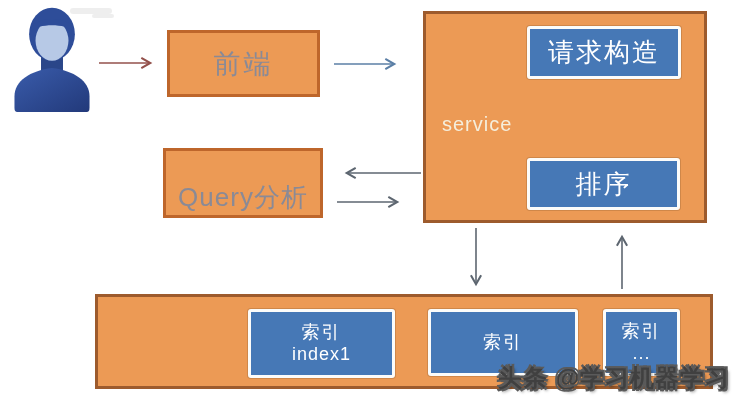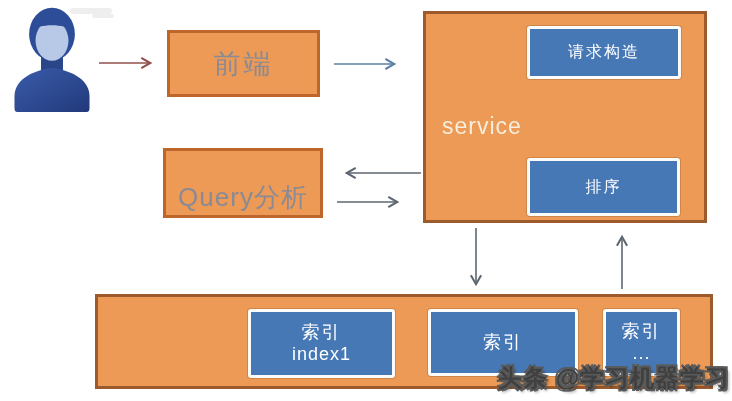--- a/index.html
+++ b/index.html
@@ -11,22 +11,22 @@
   .orange.small { border:3px solid #BE662B; display:flex; align-items:center; justify-content:center; }
   .orange.big { border:3px solid #9D5B2D; }
   .gray-label { color:#8A8A96; }
   .lbl-frontend { font-size:27px; letter-spacing:3px; }
   .lbl-query { font-size:26px; letter-spacing:1px; }
   .blue-box {
     position:absolute; background:#4678B6; border:3px solid #FCFCFA; border-radius:3px;
     box-sizing:border-box; display:flex; flex-direction:column; align-items:center;
     justify-content:center; color:#ffffff; box-shadow:0 0 0 1px rgba(120,80,40,.25);
   }
-  .module { font-size:16px; letter-spacing:2px; }
-  .service-label { position:absolute; left:16px; top:99px; font-size:23px; color:#F5EEDC; letter-spacing:1px; }
+  .module { font-size:26px; letter-spacing:2px; }
+  .service-label { position:absolute; left:16px; top:99px; font-size:20px; color:#F5EEDC; letter-spacing:1px; }
   .idx-label { position:absolute; left:21px; top:31px; font-size:26px; letter-spacing:2px; }
   .idx-line { font-size:18px; line-height:1.2; letter-spacing:2px; }
   .idx-sub { letter-spacing:1px; }
   .watermark {
     position:absolute; left:498px; top:362px; font-size:24px; font-weight:bold; color:#404040;
     letter-spacing:1px; white-space:nowrap;
     text-shadow:-2px -2px 0 #5a5a5a, 2px -2px 0 #5a5a5a, -2px 2px 0 #5a5a5a, 2px 2px 0 #5a5a5a, 3px 3px 3px rgba(0,0,0,.35);
   }
   .smudge { position:absolute; background:#ebebeb; border-radius:4px; opacity:.85; }
   svg.arrows { position:absolute; left:0; top:0; pointer-events:none; }
@@ -59,21 +59,21 @@
 
   <div class="orange small" style="left:163px; top:148px; width:160px; height:70px;align-items:flex-end;">
     <span class="gray-label lbl-query">Query分析</span>
   </div>
 
   <div class="orange big" style="left:423px; top:11px; width:284px; height:212px;">
     <span class="service-label">service</span>
     <div class="blue-box" style="left:101px; top:12px; width:154px; height:53px;">
       <span class="module">请求构造</span>
     </div>
-    <div class="blue-box" style="left:101px; top:144px; width:153px; height:58px;">
+    <div class="blue-box" style="left:101px; top:144px; width:153px; height:52px;">
       <span class="module">排序</span>
     </div>
   </div>
 
   <div class="orange big" style="left:95px; top:294px; width:618px; height:95px;">
     <div class="blue-box" style="left:150px; top:12px; width:147px; height:69px;">
       <span class="idx-line">索引</span>
       <span class="idx-line idx-sub">index1</span>
     </div>
     <div class="blue-box" style="left:330px; top:12px; width:150px; height:67px;">

